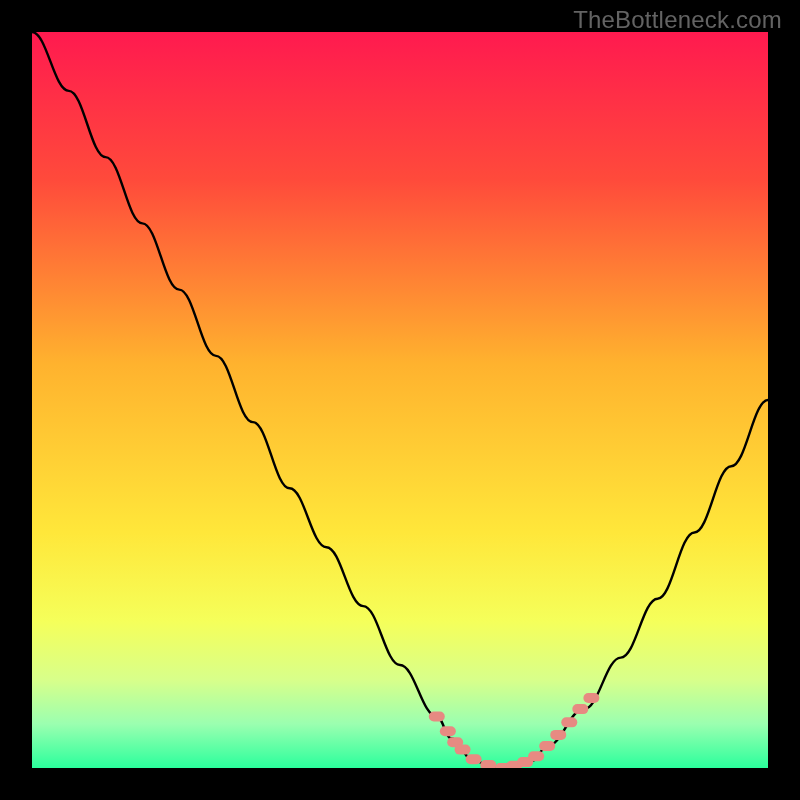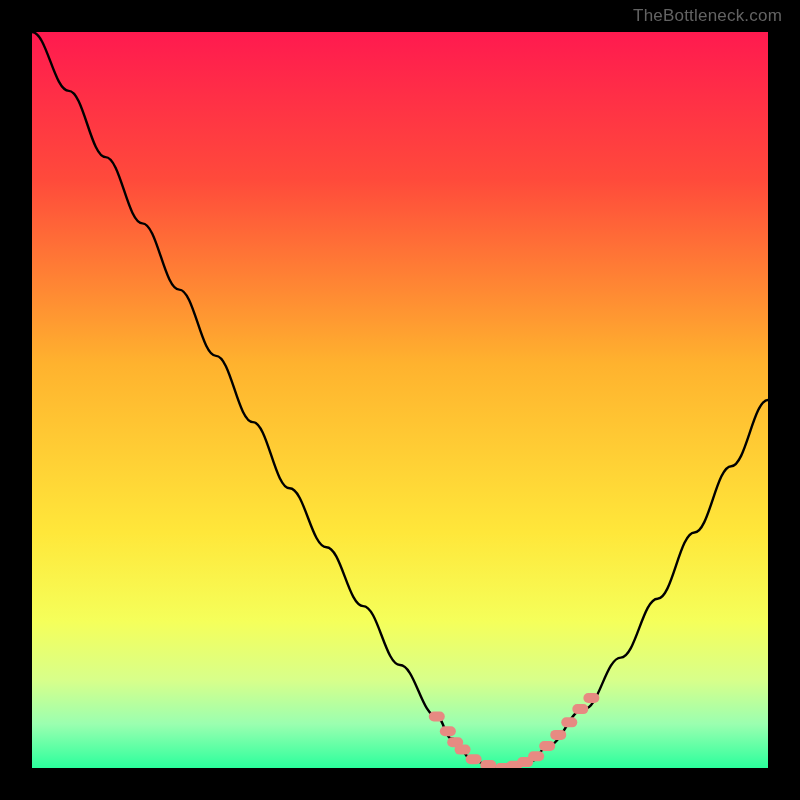--- a/index.html
+++ b/index.html
@@ -1,20 +1,20 @@
 <!DOCTYPE html>
 <html><head>
 <meta charset="utf-8">
 <style>
   * { margin: 0; padding: 0; box-sizing: border-box; }
   body { background: #000; width: 800px; height: 800px; overflow: hidden; position: relative; font-family: Arial, sans-serif; }
   .frame { position: absolute; top: 0; left: 0; width: 800px; height: 800px; background: #000; }
   .plot-area { position: absolute; top: 32px; left: 32px; width: 736px; height: 736px; }
   .gradient-bg { position: absolute; top: 0; left: 0; width: 100%; height: 100%; }
-  .watermark { position: absolute; top: 6px; right: 18px; color: #636363; font-size: 17px; font-weight: 500; letter-spacing: 0.2px; }
+  .watermark { position: absolute; top: 6px; right: 18px; color: #636363; font-size: 24px; font-weight: 500; letter-spacing: 0.2px; }
   svg.curve { position: absolute; top: 0; left: 0; width: 100%; height: 100%; }
 </style>
 </head>
 <body>
 
 <div class="frame">
   <div class="plot-area">
     <svg class="gradient-bg" viewBox="0 0 736 736" preserveAspectRatio="none">
       <defs>
         <linearGradient id="bg-grad" x1="0" y1="0" x2="0" y2="1">

